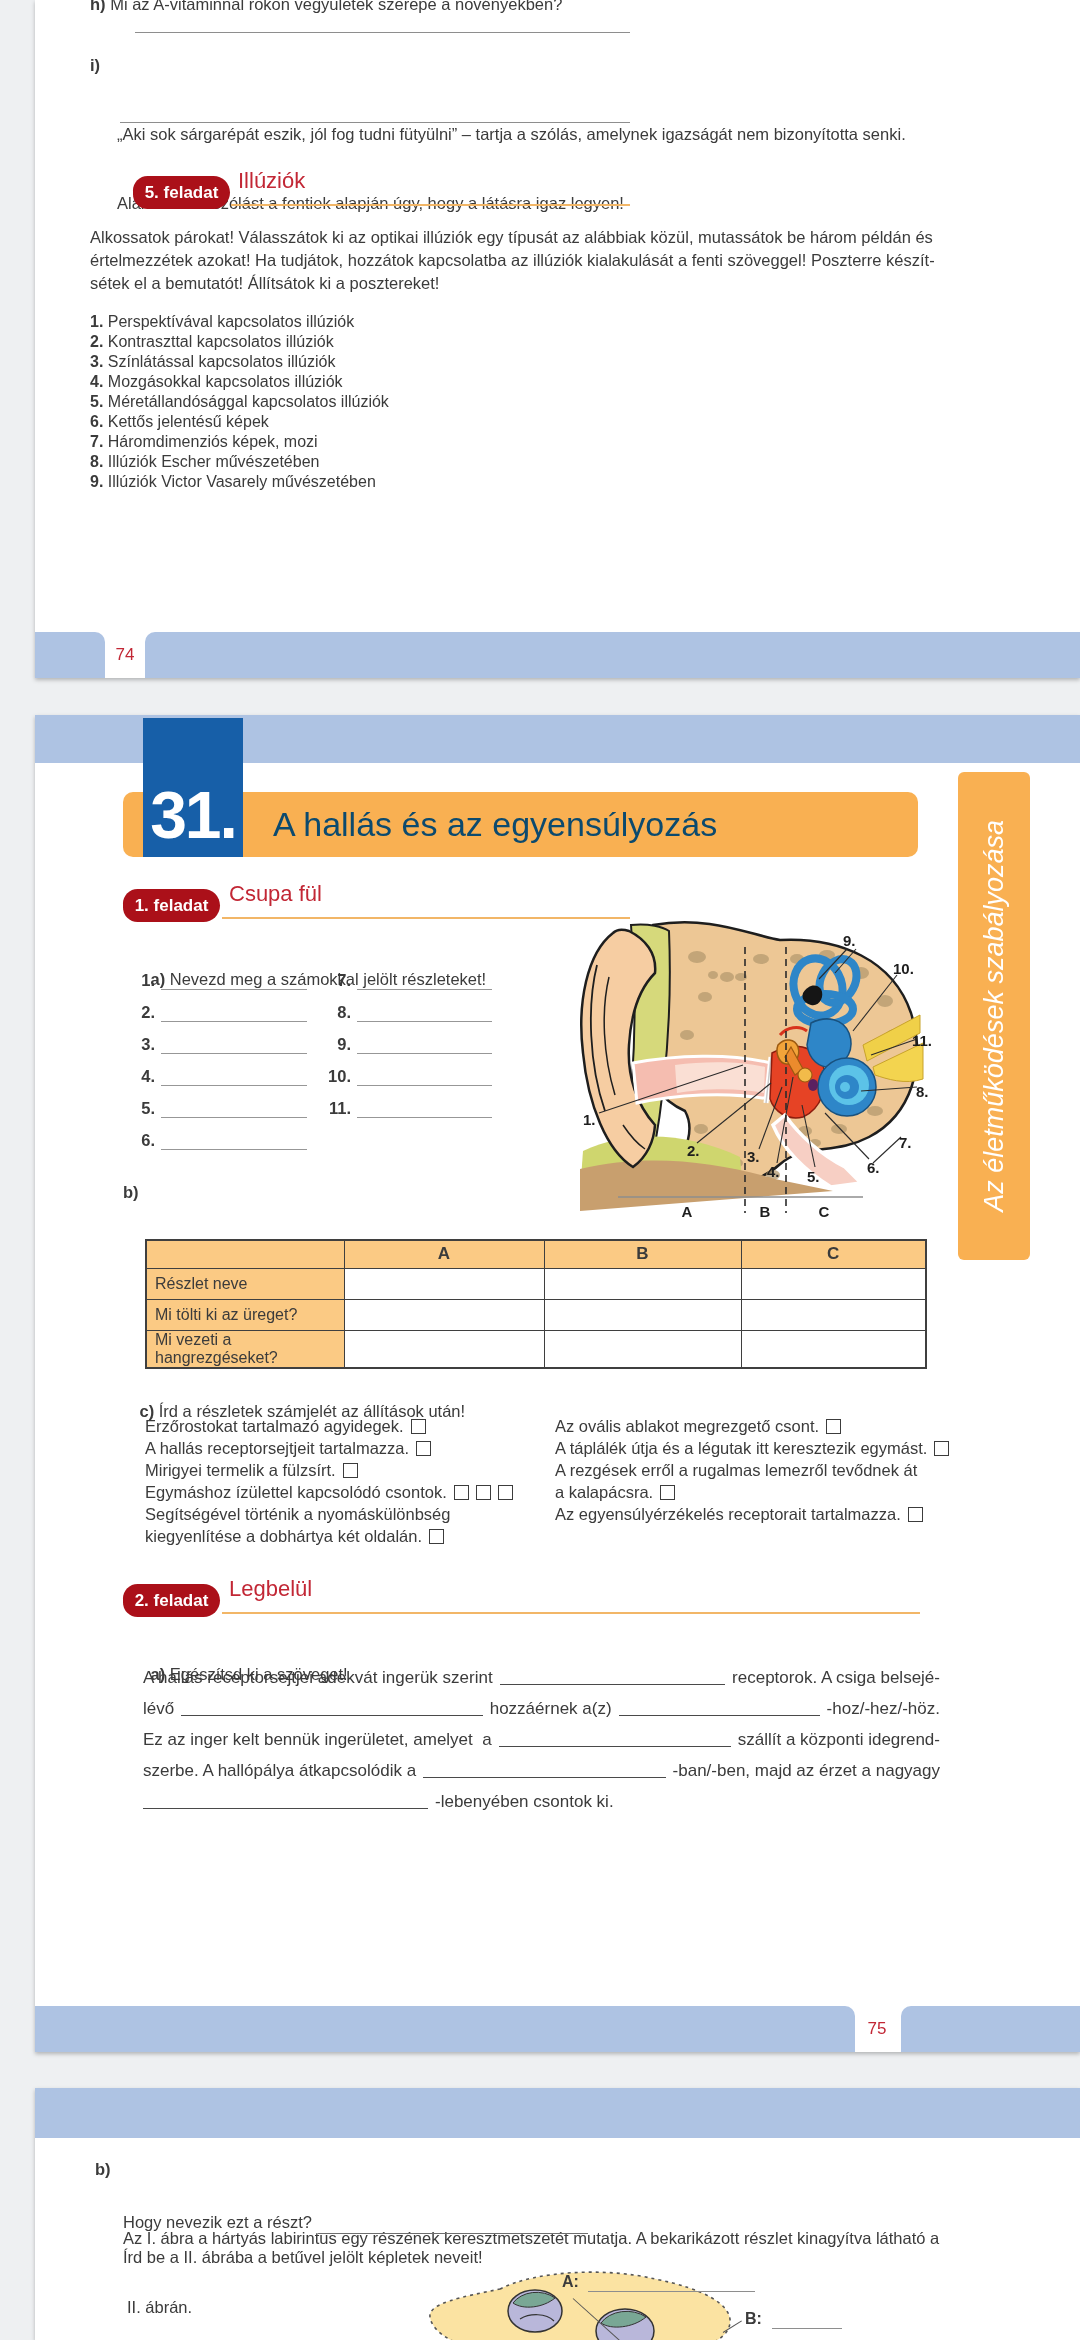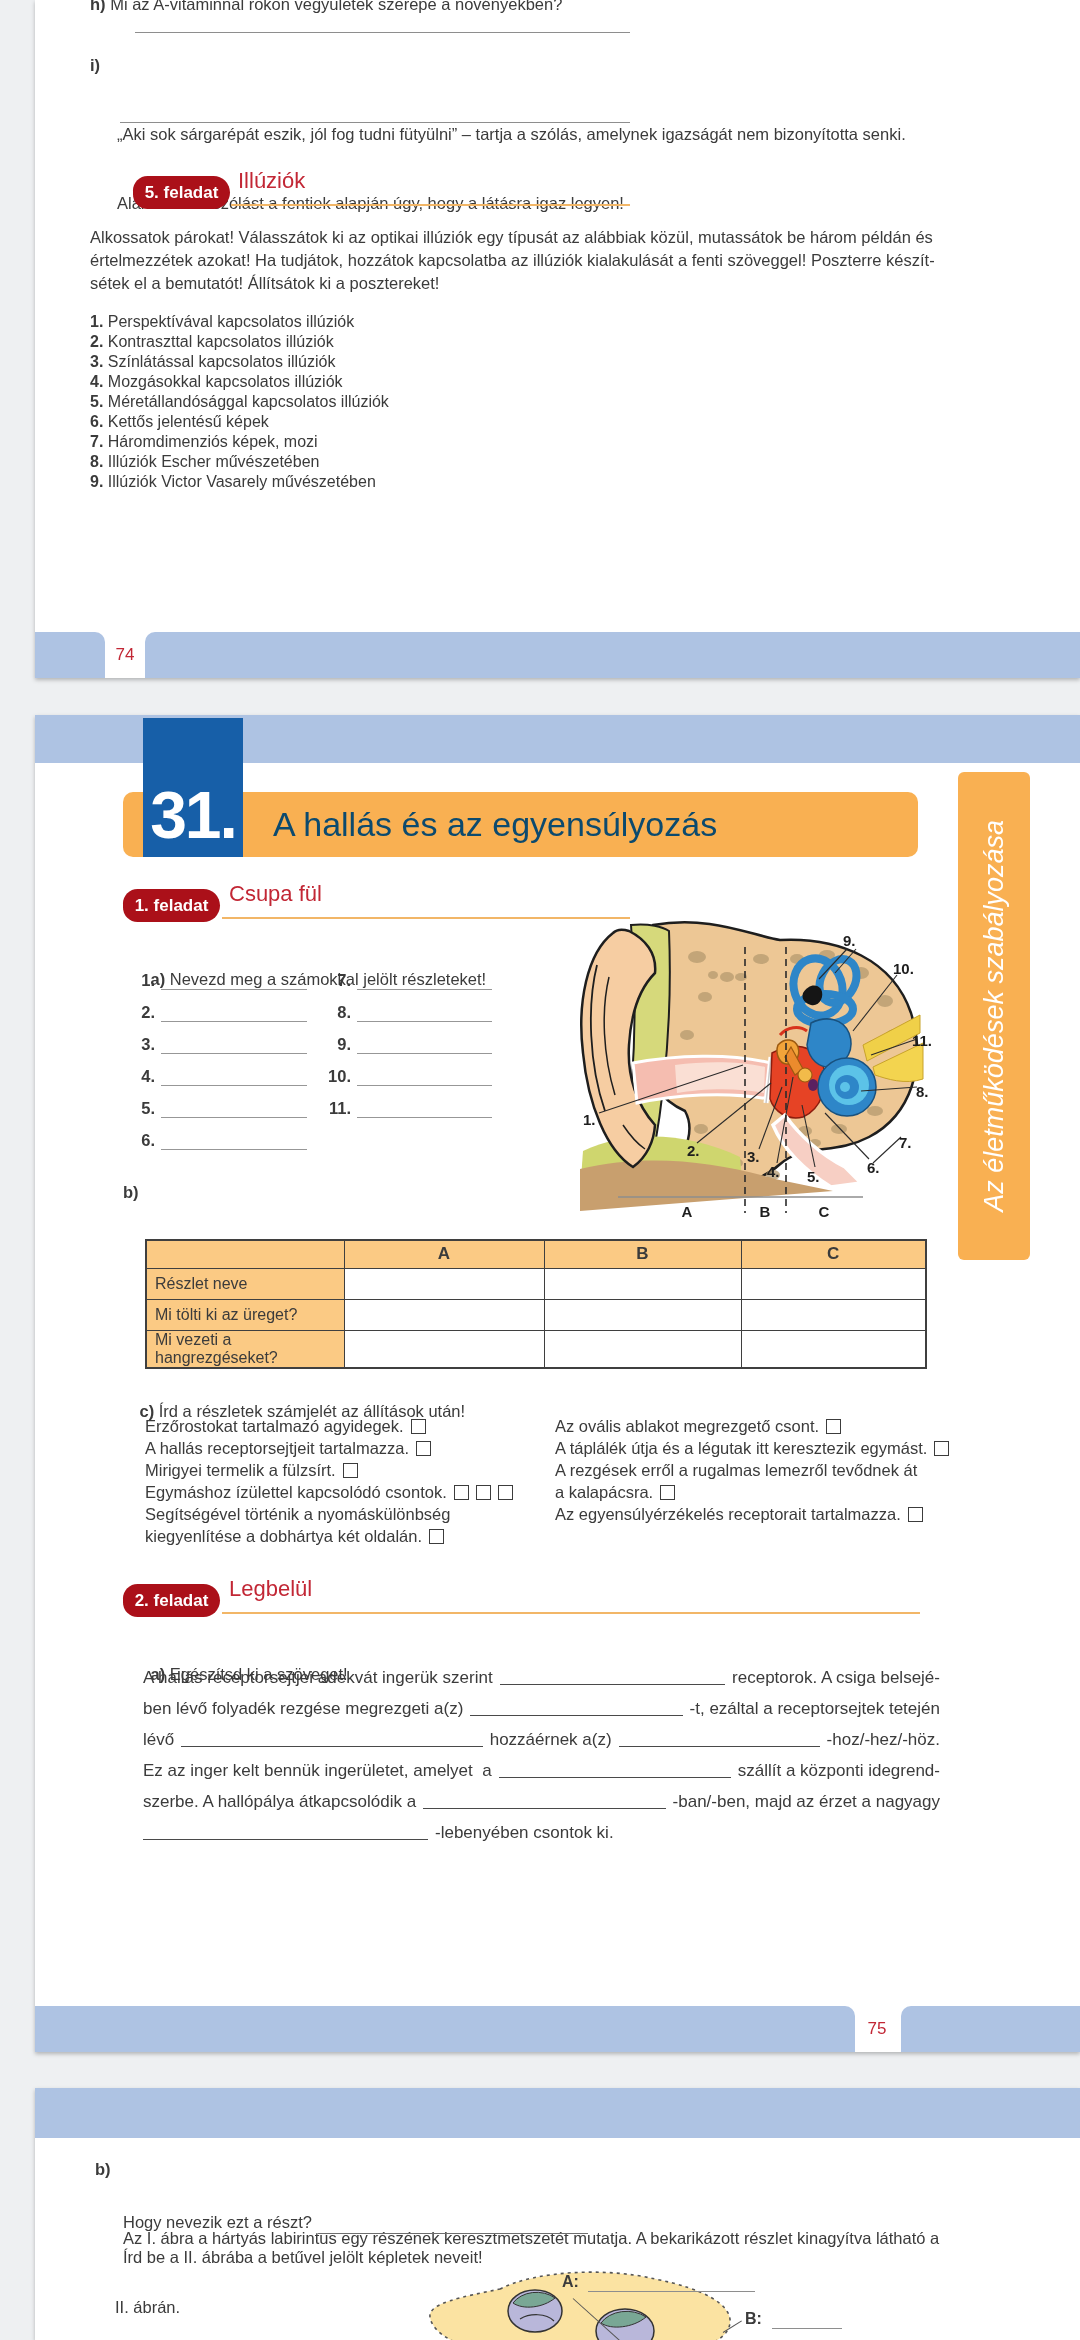--- a/index.html
+++ b/index.html
@@ -298,38 +298,37 @@
     <div class="badge" style="left:88px;top:869px;">2. feladat</div>
     <div class="sec-title" style="left:194px;top:861px;">Legbelül</div>
     <div class="sec-rule" style="left:187px;top:897px;width:698px;"></div>
 
     <div class="abs t" style="left:88px;top:925px;">
       <span class="b">a)</span><span> </span><span>Egészítsd ki a szöveget!</span>
     </div>
 
     <div class="abs" style="left:108px;top:942px;width:797px;">
       <div class="fillrow"><span>A hallás receptorsejtjei adekvát ingerük szerint</span><span class="blank"></span><span>receptorok. A csiga belsejé-</span></div>
-      <div class="fillrow"><span>ben lévő folyadék rezgése megrezgeti a(z)</span><span class="blank"></span><span>-t, ezáltal a receptorsejtek tetején</span></div>
       <div class="fillrow"><span>lévő</span><span class="blank" style="flex:1.5"></span><span>hozzáérnek a(z)</span><span class="blank"></span><span>-hoz/-hez/-höz.</span></div>
       <div class="fillrow"><span>Ez az inger kelt bennük ingerületet, amelyet  a</span><span class="blank"></span><span>szállít a központi idegrend-</span></div>
       <div class="fillrow"><span>szerbe. A hallópálya átkapcsolódik a</span><span class="blank"></span><span>-ban/-ben, majd az érzet a nagyagy</span></div>
       <div class="fillrow" style="justify-content:flex-start;"><span class="blank fixed"></span><span>-lebenyében csontok ki.</span></div>
     </div>
 
     <div class="fbar" style="left:0;top:1291px;width:820px;border-radius:0 10px 0 0;"></div>
     <div class="fnum" style="left:820px;top:1304px;width:44px;text-align:center;">75</div>
     <div class="fbar" style="left:866px;top:1291px;right:0;border-radius:10px 0 0 0;"></div>
   </div>
 
   <div class="page" id="page76">
     <div class="band" style="height:50px;"></div>
     <div class="abs t" style="left:60px;top:70px;">
       <span class="b" style="position:absolute;left:0;top:0;">b)</span>
       <div style="margin-left:28px;white-space:nowrap;">Az I. ábra a hártyás labirintus egy részének keresztmetszetét mutatja. A bekarikázott részlet kinagyítva látható a</div>
-      <div style="margin-left:20px;white-space:nowrap;">II. ábrán.</div>
+      <div style="margin-left:32px;white-space:nowrap;">II. ábrán.</div>
     </div>
     <div class="abs t" style="left:88px;top:123px;white-space:nowrap;">
       <span>Hogy nevezik ezt a részt?</span><span class="qline" style="width:270px;margin-left:6px;"></span>
     </div>
     <div class="abs t" style="left:88px;top:158px;white-space:nowrap;">Írd be a II. ábrába a betűvel jelölt képletek neveit!</div>
 
     <svg class="abs" style="left:345px;top:183px;" width="410" height="69" viewBox="0 0 410 69">
       <path d="M120,18 C155,0 225,-4 275,8 C325,18 352,34 350,52 C348,70 320,80 285,80 L120,80
                C80,80 52,62 50,46 C48,32 82,26 120,18 Z" fill="#fbe3a2" stroke="#555" stroke-width="1.6" stroke-dasharray="3 4"></path>
       <g>

